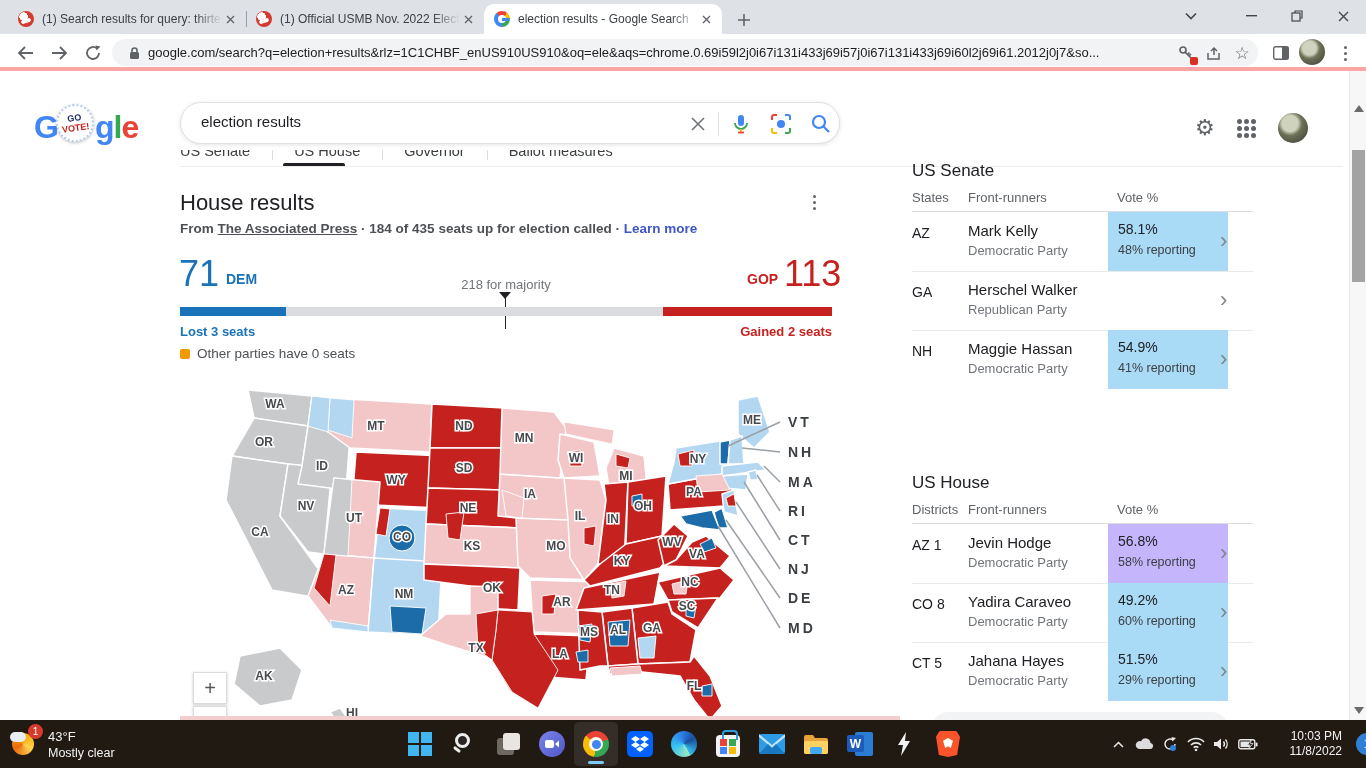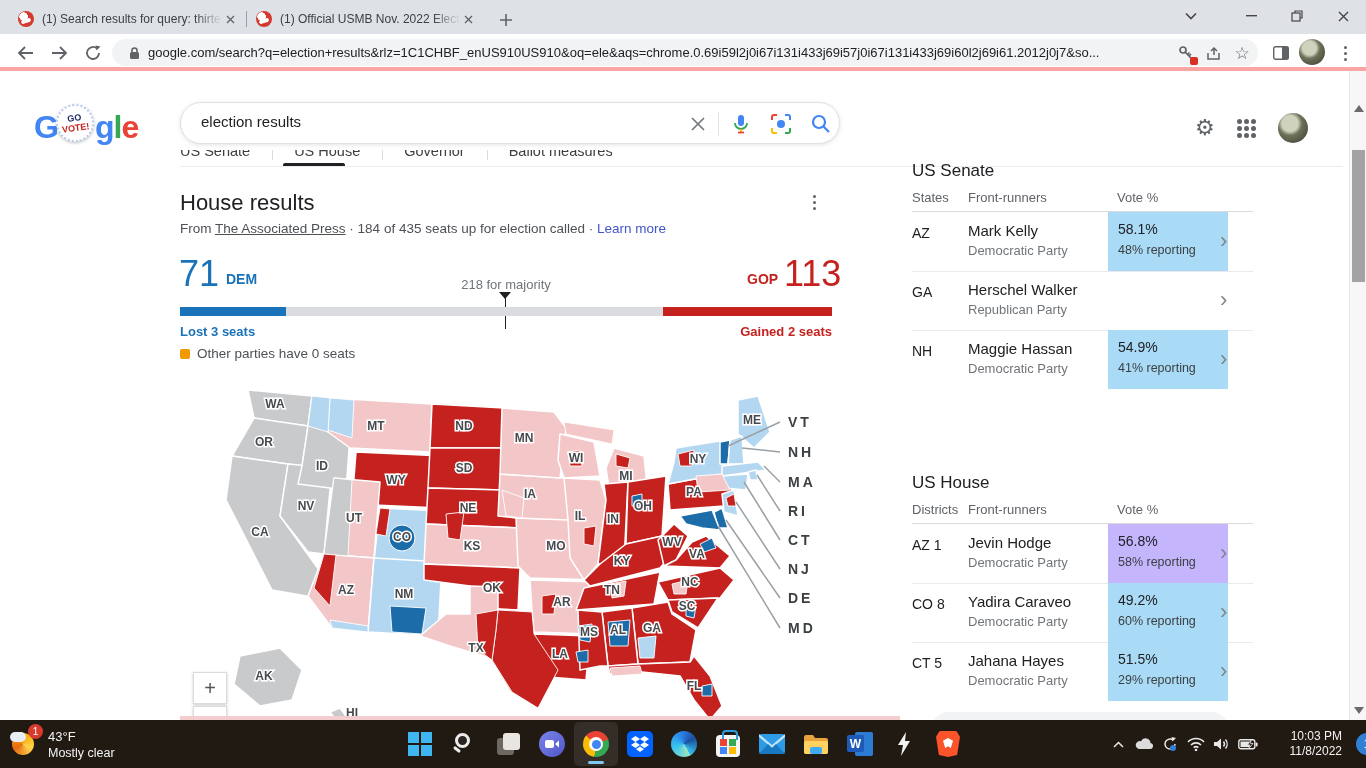--- a/index.html
+++ b/index.html
@@ -65,21 +65,21 @@
   #rtabs { display:flex; align-items:flex-start; margin-top:-7px; }
   .rtab { font-size:14.5px; color:#3c4043; padding:0 22px; white-space:nowrap; position:relative; }
   .rtab:first-child { padding-left:0; }
   .rtab+.rtab::before { content:""; position:absolute; left:0; top:2px; width:1px; height:15px; background:#dadce0; }
   #rtab-underline { position:absolute; left:103px; top:13px; width:62px; height:3px; background:#202124; border-radius:2px 2px 0 0; }
   #tabs-border { position:absolute; left:180px; top:95px; width:1163px; height:1px; background:#ececec; }
 
   
   #hr-title { position:absolute; left:180px; top:119px; font-size:22px; color:#202124; }
   #hr-kebab { position:absolute; left:813px; top:124px; }
-  #hr-source { position:absolute; left:180px; top:150px; font-size:13.5px; color:#4d5156; }
+  #hr-source { position:absolute; left:180px; top:150px; font-size:13.5px; color:#4d5156;font-weight:bold; }
   #hr-source a { color:inherit; text-decoration:underline; }
   #hr-source .lm { text-decoration:none; }
   #dem-big { position:absolute; left:179px; top:182px; font-size:36px; color:#1a73b8; }
   #dem-lbl { position:absolute; left:226px; top:200px; font-size:14px; font-weight:bold; color:#1a73b8; }
   #gop-lbl { position:absolute; left:747px; top:200px; font-size:14px; font-weight:bold; color:#c5221f; }
   #gop-big { position:absolute; left:784px; top:182px; font-size:36px; color:#c5221f; }
   #majority-lbl { position:absolute; left:356px; top:206px; width:300px; text-align:center; font-size:13px; color:#70757a; }
   #maj-marker { position:absolute; left:505px; top:224px; width:1px; height:34px; background:#202124; }
   #maj-tri { position:absolute; left:499px; top:221px; width:0; height:0; border-left:6px solid transparent; border-right:6px solid transparent; border-top:7px solid #202124; }
   #seatbar { position:absolute; left:180px; top:236px; width:652px; height:9px; background:#dadce0; border-radius:1px; }
@@ -186,20 +186,29 @@
           <span class="tab-title">(1) Search results for query: thirte</span>
           <span class="tab-close">
             <svg width="9" height="9" viewBox="0 0 9 9">
               <path d="M1 1 L8 8 M8 1 L1 8" stroke-width="1.3" fill="none"></path>
             </svg>
           </span>
         </div>
         <div class="tab">
           <span class="fav fav-usmb"></span>
           <span class="tab-title">(1) Official USMB Nov. 2022 Elect</span>
+          <span class="tab-close">
+            <svg width="9" height="9" viewBox="0 0 9 9">
+              <path d="M1 1 L8 8 M8 1 L1 8" stroke-width="1.3" fill="none"></path>
+            </svg>
+          </span>
+        </div>
+        <div class="tab active">
+          <span class="fav fav-g"></span>
+          <span class="tab-title">election results - Google Search</span>
           <span class="tab-close">
             <svg width="9" height="9" viewBox="0 0 9 9">
               <path d="M1 1 L8 8 M8 1 L1 8" stroke-width="1.3" fill="none"></path>
             </svg>
           </span>
         </div>
         <div id="newtab-btn">
           <svg width="14" height="14" viewBox="0 0 14 14">
             <path d="M7 1 V13 M1 7 H13" stroke="#5f6368" stroke-width="1.6"></path>
           </svg>

